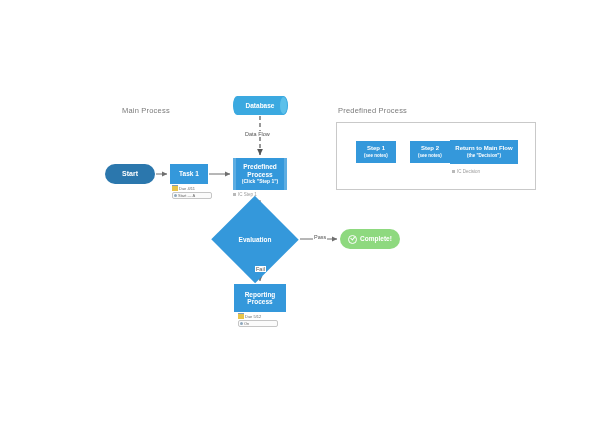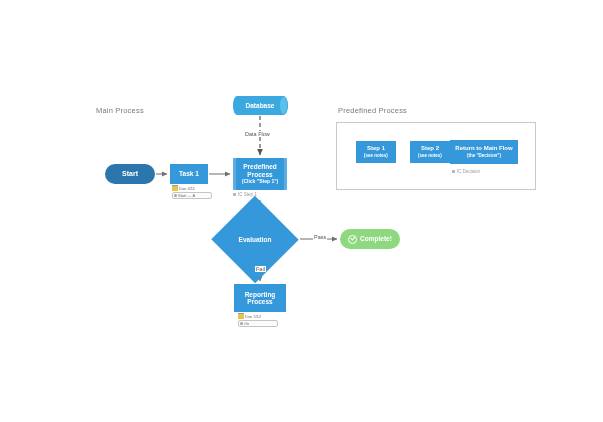--- a/index.html
+++ b/index.html
@@ -183,21 +183,21 @@
     border-right:1.2px solid #ffffff;
     border-bottom:1.2px solid #ffffff;
     transform:rotate(40deg);
   }
 </style>
 </head>
 <body>
 
 <div id="canvas">
 
-  <div class="lane-label" style="left:96px;top:106px;">Main Process</div>
+  <div class="lane-label" style="left:122px;top:106px;">Main Process</div>
   <div class="lane-label" style="left:338px;top:106px;">Predefined Process</div>
 
   <svg class="edges" viewBox="0 0 603 422">
     <defs>
       <marker id="ah" markerWidth="6" markerHeight="6" refX="5" refY="3" orient="auto">
         <path d="M0,0.6 L5.2,3 L0,5.4 z" fill="#6f6f6f"></path>
       </marker>
       <marker id="ahd" markerWidth="6" markerHeight="6" refX="5" refY="3" orient="auto">
         <path d="M0,0.6 L5.2,3 L0,5.4 z" fill="#555555"></path>
       </marker>

